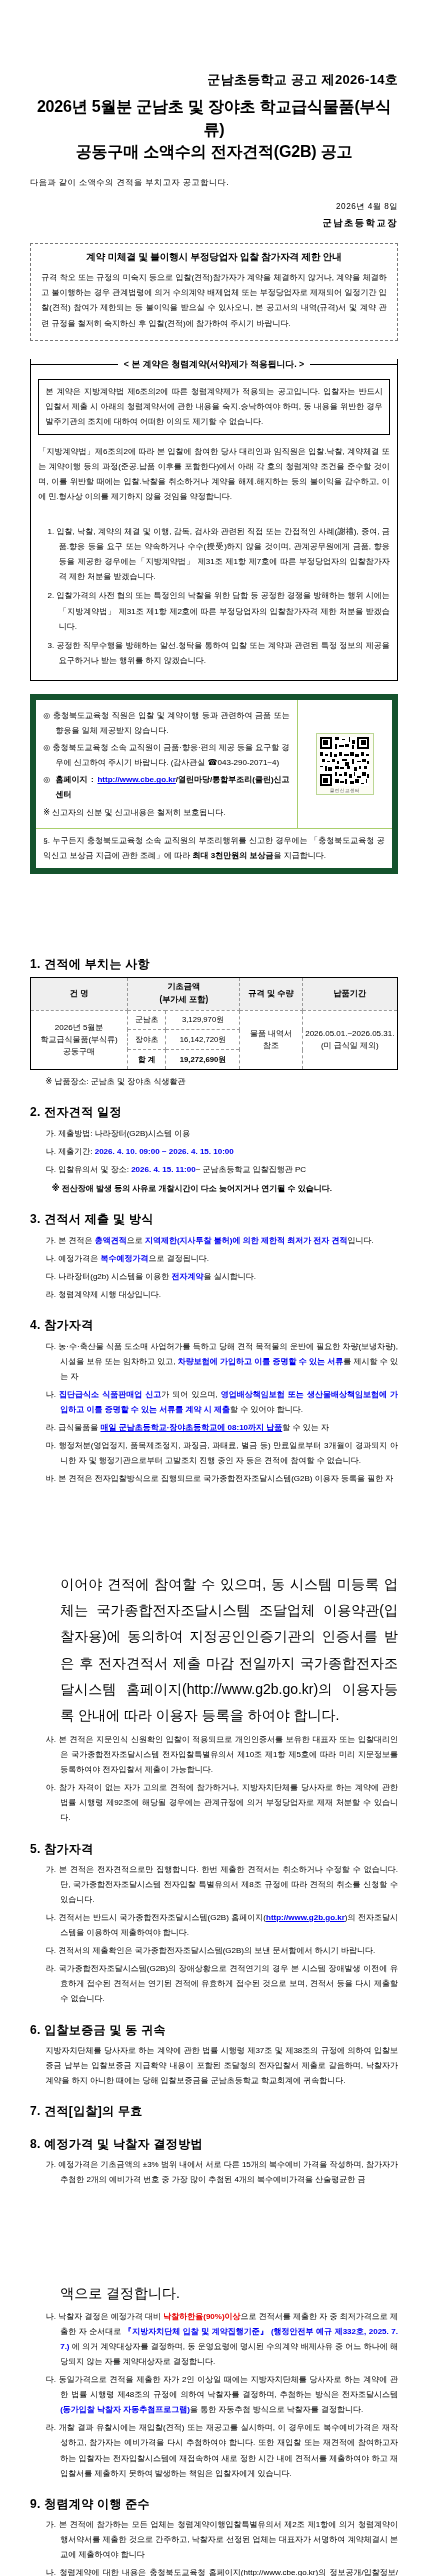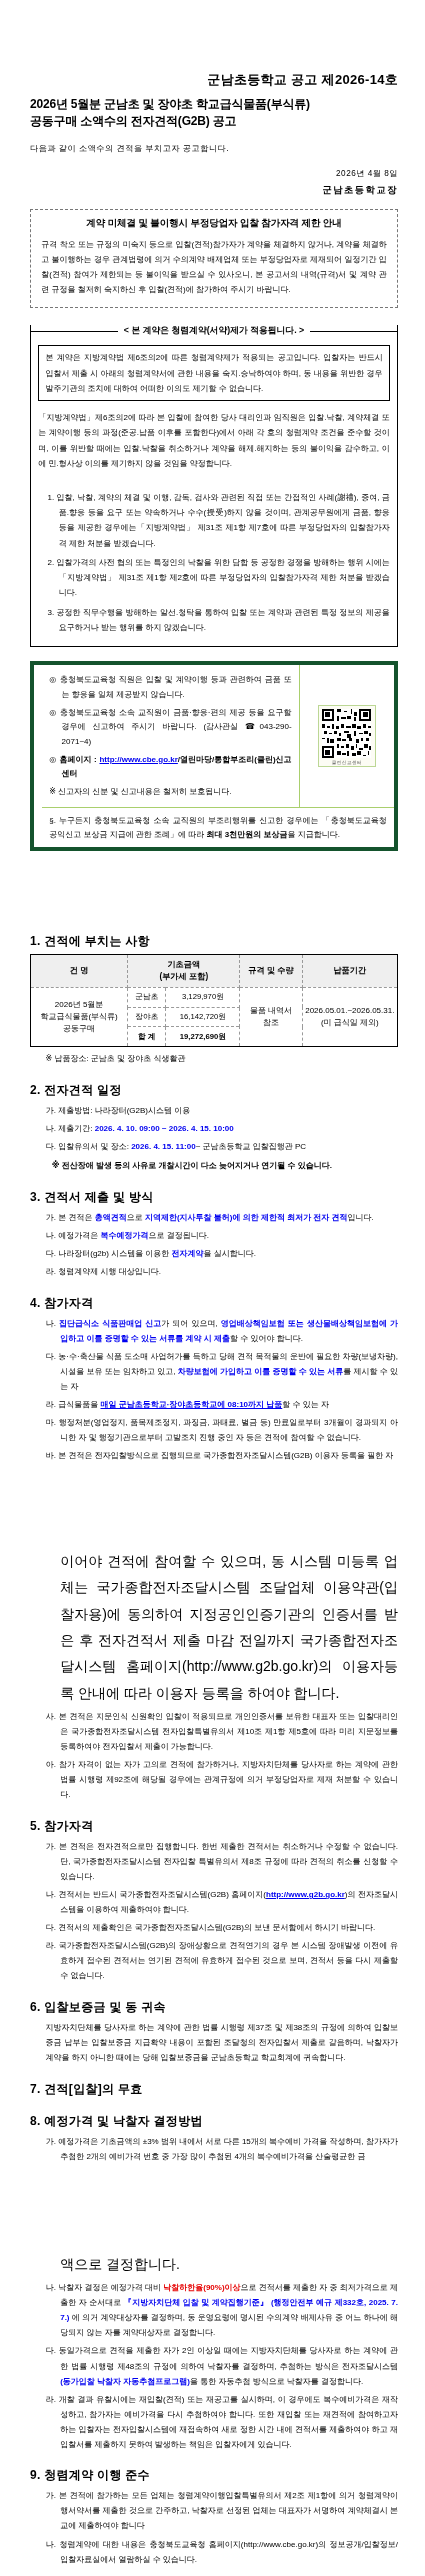--- a/index.html
+++ b/index.html
@@ -1,36 +1,36 @@
 <!DOCTYPE html>
 <html lang="ko" style="font-size:8.2px"><head>
 <meta charset="utf-8">
 <style>
   html,body{margin:0;padding:0;background:#fff;}
   .doc{width:426px;font-family:"Liberation Sans","DejaVu Sans",sans-serif;color:#000;background:#fff;}
   .page{box-sizing:border-box;min-height:602px;padding:66px 28px 15.5px 30px;}
   .page.first{padding-top:71px;}
   p{margin:0;}
   .doc-no{text-align:right;font-weight:bold;font-size:13px;letter-spacing:0.3px;}
-  .main-title{text-align:left;font-weight:bold;font-size:12px;line-height:1.4;margin-top:7.2px;letter-spacing:-0.2px;}
+  .main-title{text-align:center;font-weight:bold;font-size:16px;line-height:1.4;margin-top:7.2px;letter-spacing:-0.2px;}
   .intro{font-size:8.2px;margin-top:13.4px;letter-spacing:0.5px;}
   .date-line{text-align:right;font-size:8.2px;margin-top:13.4px;letter-spacing:0.5px;}
   .issuer-line{text-align:right;font-size:9.3px;font-weight:bold;margin-top:5.2px;letter-spacing:1.5px;}
   .warn-box{border:0.8px dashed #777;padding:7.2px 10.3px 9.3px;margin-top:12.4px;}
   .warn-title{text-align:center;font-weight:bold;font-size:9.5px;margin-bottom:6.2px;letter-spacing:-0.1px;}
   .warn-body{font-size:8px;line-height:1.9;text-align:justify;}
   .int-box{border:1px solid #000;border-top:none;margin-top:17.5px;padding:0 7.2px 7.2px;}
   .int-cap{display:flex;align-items:center;margin:0 -7.2px;font-weight:bold;font-size:8.8px;}
   .int-cap::before,.int-cap::after{content:"";flex:1;border-top:1px solid #000;}
   .int-cap span{padding:0 6.2px;}
   .int-inner{border:0.8px solid #000;padding:4.1px 6.2px;margin:8.2px 0 9.3px;font-size:8px;line-height:1.9;text-align:justify;}
   .int-pledge{font-size:8px;line-height:1.9;text-align:justify;}
   .int-items{margin-top:19px;}
   .int-items p{font-size:8px;line-height:1.9;text-align:justify;padding-left:20.6px;text-indent:-11.3px;margin:4.1px 0;}
-  .clean{border:4px solid #14532d;margin-top:13.4px;font-size:8px;padding-left:8px;}
+  .clean{border:6px solid #14532d;margin-top:13.4px;font-size:8px;}
   .clean-top{display:flex;}
   .clean-left{flex:1;padding:6.2px 7.2px 5.2px;}
   .clean-left p{line-height:1.85;padding-left:12.4px;text-indent:-12.4px;margin:2.6px 0;text-align:justify;}
   .clean-right{width:88px;border-left:1px solid #a9cf6d;display:flex;flex-direction:column;align-items:center;justify-content:center;padding:5.2px 3.1px;}
   .qr-frame{border:0.5px solid #bcd795;background:#fcfcf4;padding:3.1px 3.1px 1px;text-align:center;}
   .qr-cap{font-size:4.6px;color:#555;letter-spacing:0.5px;}
   .clean-bottom{border-top:1px solid #a9cf6d;padding:5.2px 7.2px;line-height:1.8;text-align:justify;}
   .sec-title{font-size:12px;font-weight:bold;margin:15.5px 0 4.1px;letter-spacing:0.3px;}
   .sec-body{margin-left:6.2px;}
   .it{font-size:8px;line-height:1.88;text-align:justify;padding-left:24px;text-indent:-14.4px;margin:3.1px 0;}
@@ -214,22 +214,22 @@
     <p class="sec-title">3. 견적서 제출 및 방식</p>
     <div class="sec-body">
       <p class="it"><span>가. 본 견적은 </span><span class="blue">총액견적</span><span>으로 </span><span class="blue">지역제한(지사투찰 불허)에 의한 제한적 최저가 전자 견적</span><span>입니다.</span></p>
       <p class="it"><span>나. 예정가격은 </span><span class="blue">복수예정가격</span><span>으로 결정됩니다.</span></p>
       <p class="it"><span>다. 나라장터(g2b) 시스템을 이용한 </span><span class="blue">전자계약</span><span>을 실시합니다.</span></p>
       <p class="it">라. 청렴계약제 시행 대상입니다.</p>
     </div>
 
     <p class="sec-title">4. 참가자격</p>
     <div class="sec-body">
+      <p class="it"><span>다. 농·수·축산물 식품 도소매 사업허가를 득하고 당해 견적 목적물의 운반에 필요한 차량(보냉차량), 시설을 보유 또는 임차하고 있고, </span><span class="blue">차량보험에 가입하고 이를 증명할 수 있는 서류</span><span>를 제시할 수 있는 자</span></p>
       <p class="it"><span>나. </span><span class="blue">집단급식소 식품판매업 신고</span><span>가 되어 있으며, </span><span class="blue">영업배상책임보험 또는 생산물배상책임보험에 가입하고 이를 증명할 수 있는 서류를 계약 시 제출</span><span>할 수 있어야 합니다.</span></p>
-      <p class="it"><span>다. 농·수·축산물 식품 도소매 사업허가를 득하고 당해 견적 목적물의 운반에 필요한 차량(보냉차량), 시설을 보유 또는 임차하고 있고, </span><span class="blue">차량보험에 가입하고 이를 증명할 수 있는 서류</span><span>를 제시할 수 있는 자</span></p>
       <p class="it"><span>라. 급식물품을 </span><span class="bu">매일 군남초등학교·장야초등학교에 08:10까지 납품</span><span>할 수 있는 자</span></p>
       <p class="it">마. 행정처분(영업정지, 품목제조정지, 과징금, 과태료, 벌금 등) 만료일로부터 3개월이 경과되지 아니한 자 및 행정기관으로부터 고발조치 진행 중인 자 등은 견적에 참여할 수 없습니다.</p>
       <p class="it">바. 본 견적은 전자입찰방식으로 집행되므로 국가종합전자조달시스템(G2B) 이용자 등록을 필한 자</p>
     </div>
   </div>
 
   <div class="page">
     <div class="sec-body">
       <p class="it2" style="margin-top:0;">이어야 견적에 참여할 수 있으며, 동 시스템 미등록 업체는 국가종합전자조달시스템 조달업체 이용약관(입찰자용)에 동의하여 지정공인인증기관의 인증서를 받은 후 전자견적서 제출 마감 전일까지 국가종합전자조달시스템 홈페이지(http://www.g2b.go.kr)의 이용자등록 안내에 따라 이용자 등록을 하여야 합니다.</p>
       <p class="it">사. 본 견적은 지문인식 신원확인 입찰이 적용되므로 개인인증서를 보유한 대표자 또는 입찰대리인은 국가종합전자조달시스템 전자입찰특별유의서 제10조 제1항 제5호에 따라 미리 지문정보를 등록하여야 전자입찰서 제출이 가능합니다.</p>
@@ -252,21 +252,21 @@
     <p class="sec-title">7. 견적[입찰]의 무효</p>
 
     <p class="sec-title">8. 예정가격 및 낙찰자 결정방법</p>
     <div class="sec-body">
       <p class="it">가. 예정가격은 기초금액의 ±3% 범위 내에서 서로 다른 15개의 복수예비 가격을 작성하며, 참가자가 추첨한 2개의 예비가격 번호 중 가장 많이 추첨된 4개의 복수예비가격을 산술평균한 금</p>
     </div>
   </div>
 
   <div class="page">
     <div class="sec-body">
-      <p class="it2" style="margin-top:2px;">액으로 결정합니다.</p>
+      <p class="it2" style="margin-top:8px;">액으로 결정합니다.</p>
       <p class="it"><span>나. 낙찰자 결정은 예정가격 대비 </span><span class="red">낙찰하한율(90%)이상</span><span>으로 견적서를 제출한 자 중 최저가격으로 제출한 자 순서대로 </span><span class="blue">『지방자치단체 입찰 및 계약집행기준』 (행정안전부 예규 제332호, 2025. 7. 7.)</span><span> 에 의거 계약대상자를 결정하며, 동 운영요령에 명시된 수의계약 배제사유 중 어느 하나에 해당되지 않는 자를 계약대상자로 결정합니다.</span></p>
       <p class="it"><span>다. 동일가격으로 견적을 제출한 자가 2인 이상일 때에는 지방자치단체를 당사자로 하는 계약에 관한 법률 시행령 제48조의 규정에 의하여 낙찰자를 결정하며, 추첨하는 방식은 전자조달시스템</span><span class="blue">(동가입찰 낙찰자 자동추첨프로그램)</span><span>을 통한 자동추첨 방식으로 낙찰자를 결정합니다.</span></p>
       <p class="it">라. 개찰 결과 유찰시에는 재입찰(견적) 또는 재공고를 실시하며, 이 경우에도 복수예비가격은 재작성하고, 참가자는 예비가격을 다시 추첨하여야 합니다. 또한 재입찰 또는 재견적에 참여하고자 하는 입찰자는 전자입찰시스템에 재접속하여 새로 정한 시간 내에 견적서를 제출하여야 하고 재 입찰서를 제출하지 못하여 발생하는 책임은 입찰자에게 있습니다.</p>
     </div>
 
     <p class="sec-title">9. 청렴계약 이행 준수</p>
     <div class="sec-body">
       <p class="it">가. 본 견적에 참가하는 모든 업체는 청렴계약이행입찰특별유의서 제2조 제1항에 의거 청렴계약이행서약서를 제출한 것으로 간주하고, 낙찰자로 선정된 업체는 대표자가 서명하여 계약체결시 본교에 제출하여야 합니다</p>
       <p class="it">나. 청렴계약에 대한 내용은 충청북도교육청 홈페이지(http://www.cbe.go.kr)의 정보공개/입찰정보/입찰자료실에서 열람하실 수 있습니다.</p>
     </div>

